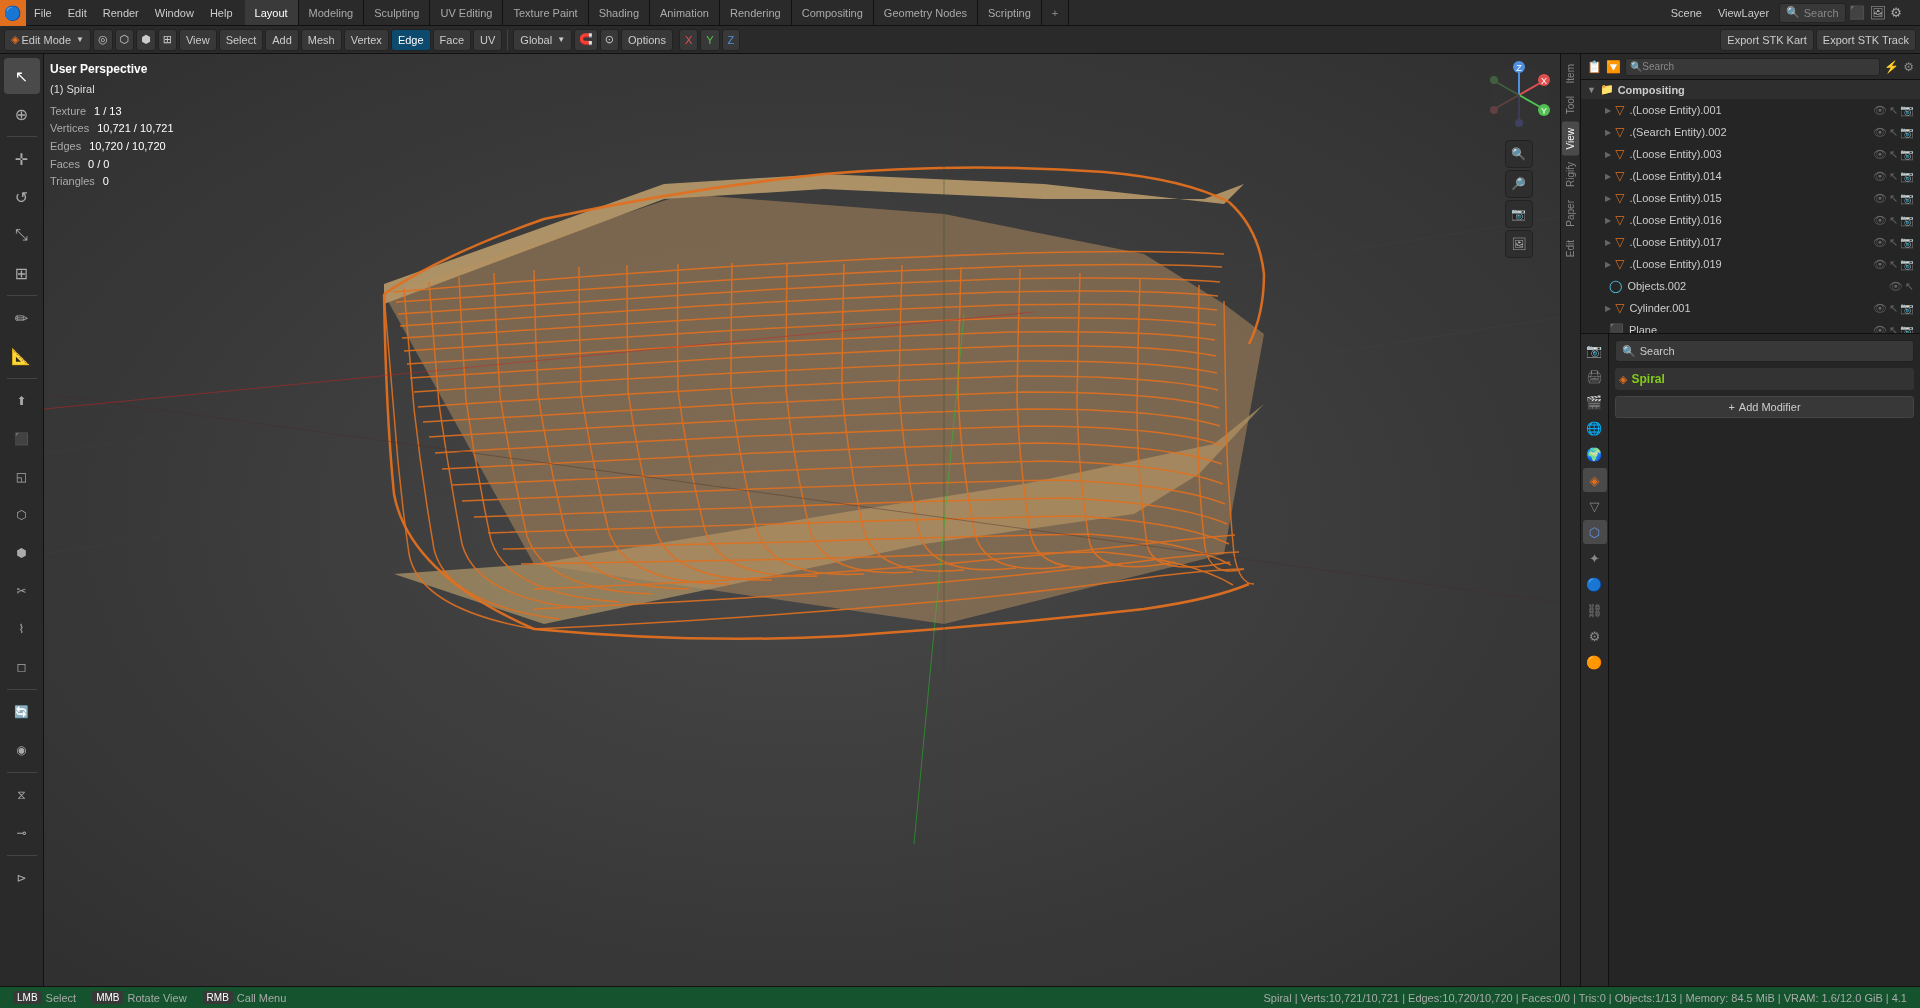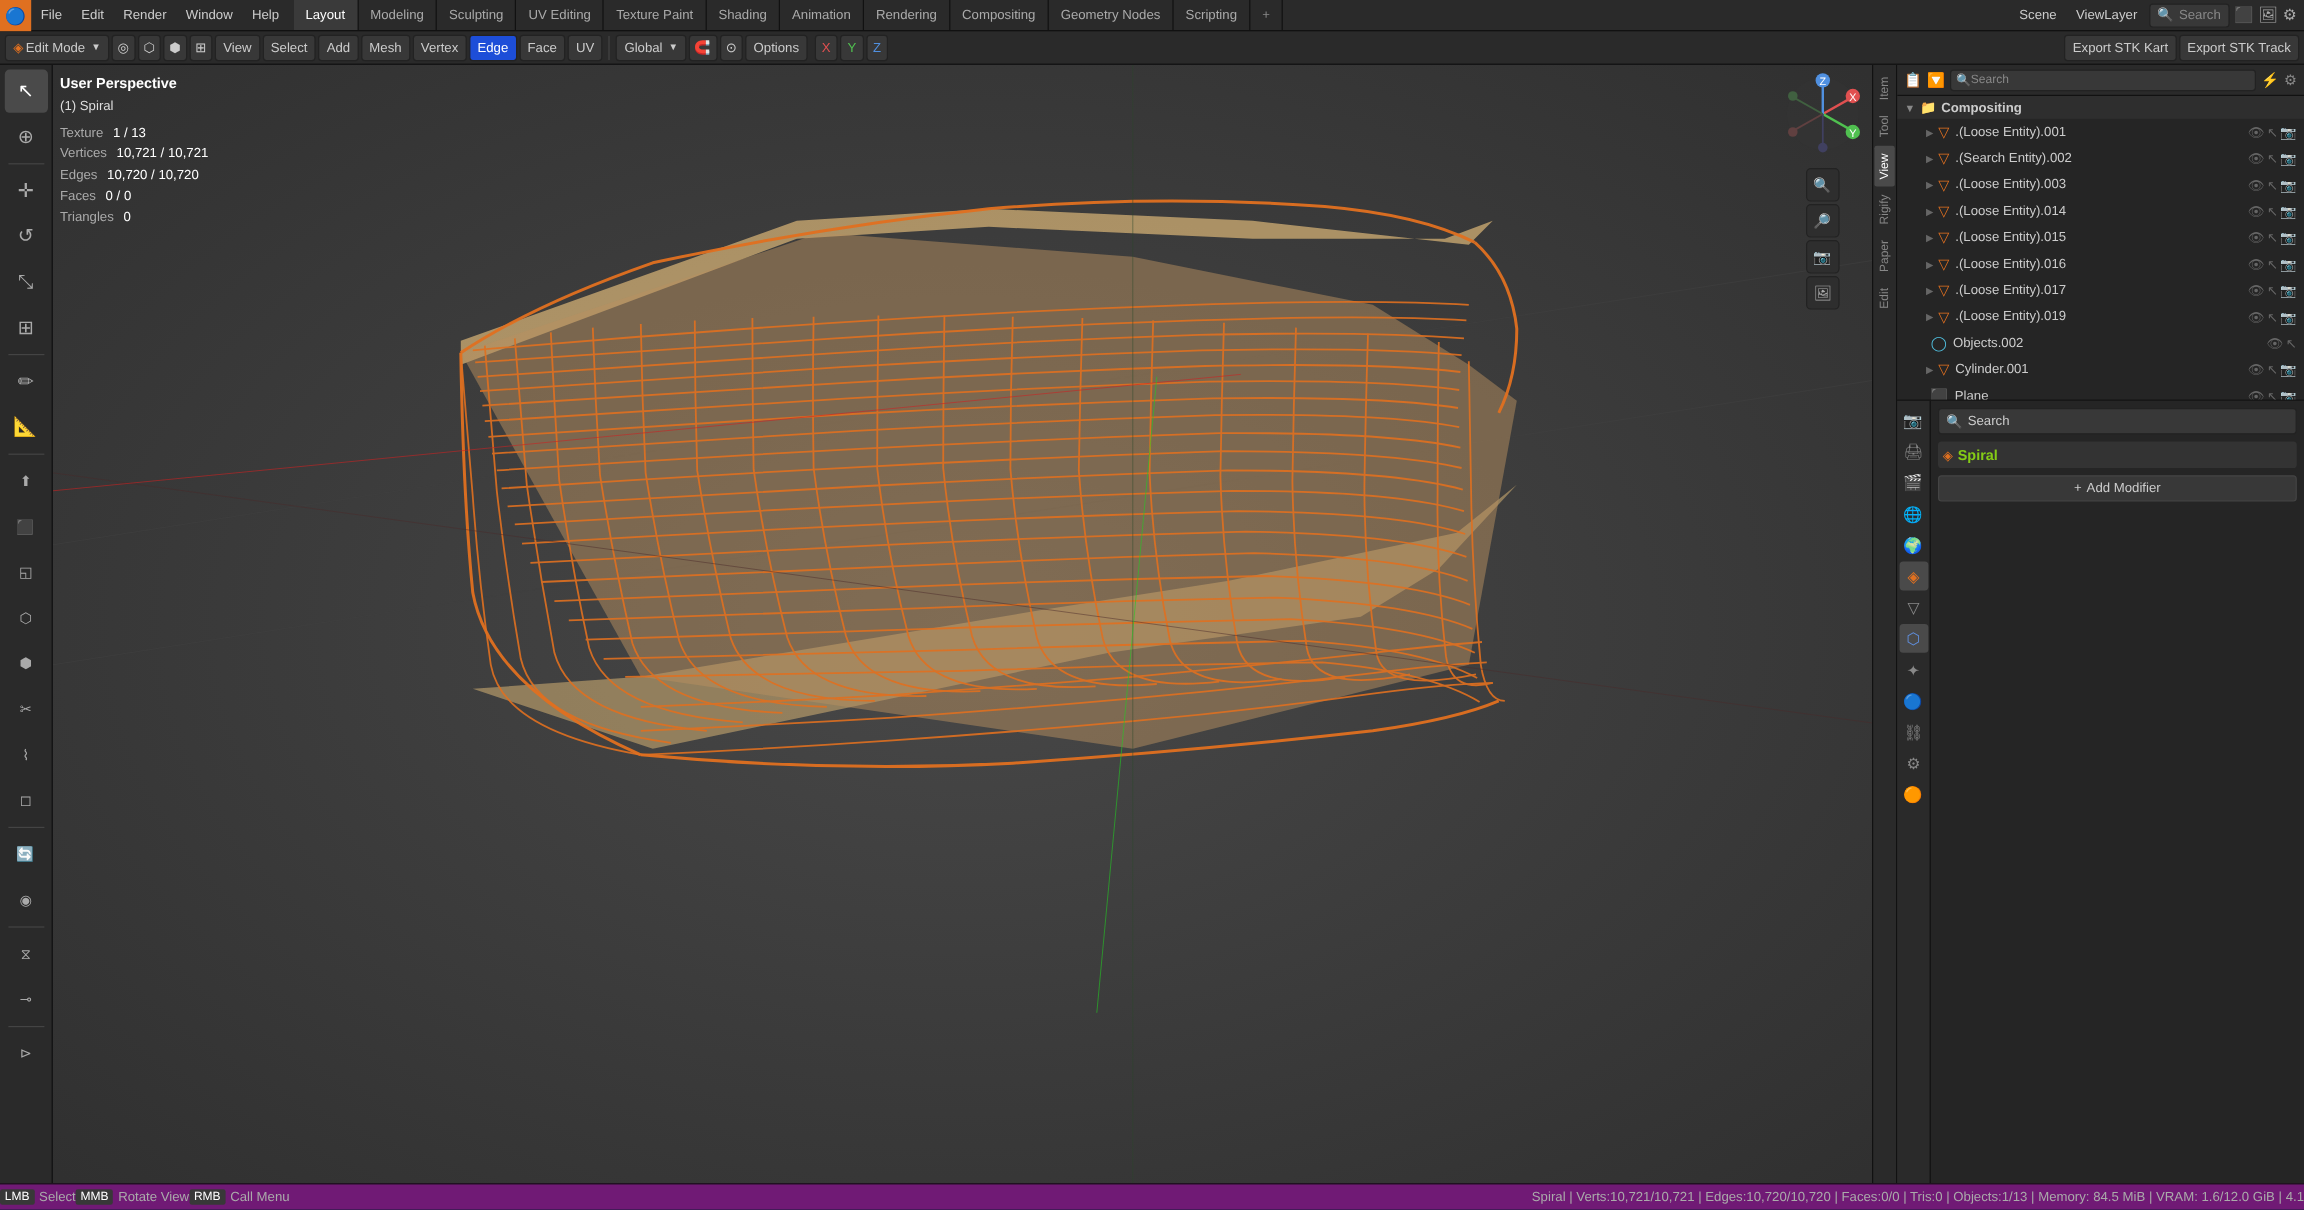--- a/index.html
+++ b/index.html
@@ -54,21 +54,21 @@
       background: #3a3a3a;
       color: #fff;
     }
 
     .top-right {
       margin-left: auto;
       display: flex;
       align-items: center;
       height: 100%;
       gap: 4px;
-      padding-right: 6px;
+      padding-right: 18px;
     }
     .top-right-item {
       padding: 2px 6px;
       font-size: 11px;
       color: #ccc;
       cursor: pointer;
     }
 
     
     #toolbar-bar {
@@ -88,21 +88,21 @@
       background: #383838;
       border-radius: 3px;
       cursor: pointer;
       font-size: 11px;
       color: #ccc;
       border: 1px solid #222;
       height: 22px;
       display: flex;
       align-items: center;
     }
-    .tb-btn.active { background: #1d4ed8; color: #fff; }
+    .tb-btn.active { background: #0c4a6e; color: #fff; }
     .tb-separator { width: 1px; height: 20px; background: #444; margin: 0 3px; }
     .tb-dropdown {
       display: flex;
       align-items: center;
       gap: 2px;
       background: #383838;
       border: 1px solid #222;
       border-radius: 3px;
       padding: 2px 6px;
       height: 22px;
@@ -339,27 +339,28 @@
     .mesh-container {
       position: absolute;
       top: 0; left: 0; right: 0; bottom: 0;
     }
 
     
     #status-bar {
       position: absolute;
       bottom: 0; left: 0; right: 0;
       height: 22px;
-      background: #701a75;
+      background: #14532d;
       border-top: 1px solid #111;
       display: flex;
       align-items: center;
-      padding: 0 0;
+      padding: 0 13px;
       font-size: 11px;
       color: #aaa;
+      gap: 16px;
       z-index: 100;
     }
     .status-item { display: flex; align-items: center; gap: 4px; }
     .status-key { color: #fff; background: #383838; padding: 1px 4px; border-radius: 2px; font-size: 10px; }
     .status-right { margin-left: auto; display: flex; gap: 16px; align-items: flex-end; }
 
     
     .npanel-search-box {
       display: flex;
       align-items: center;

